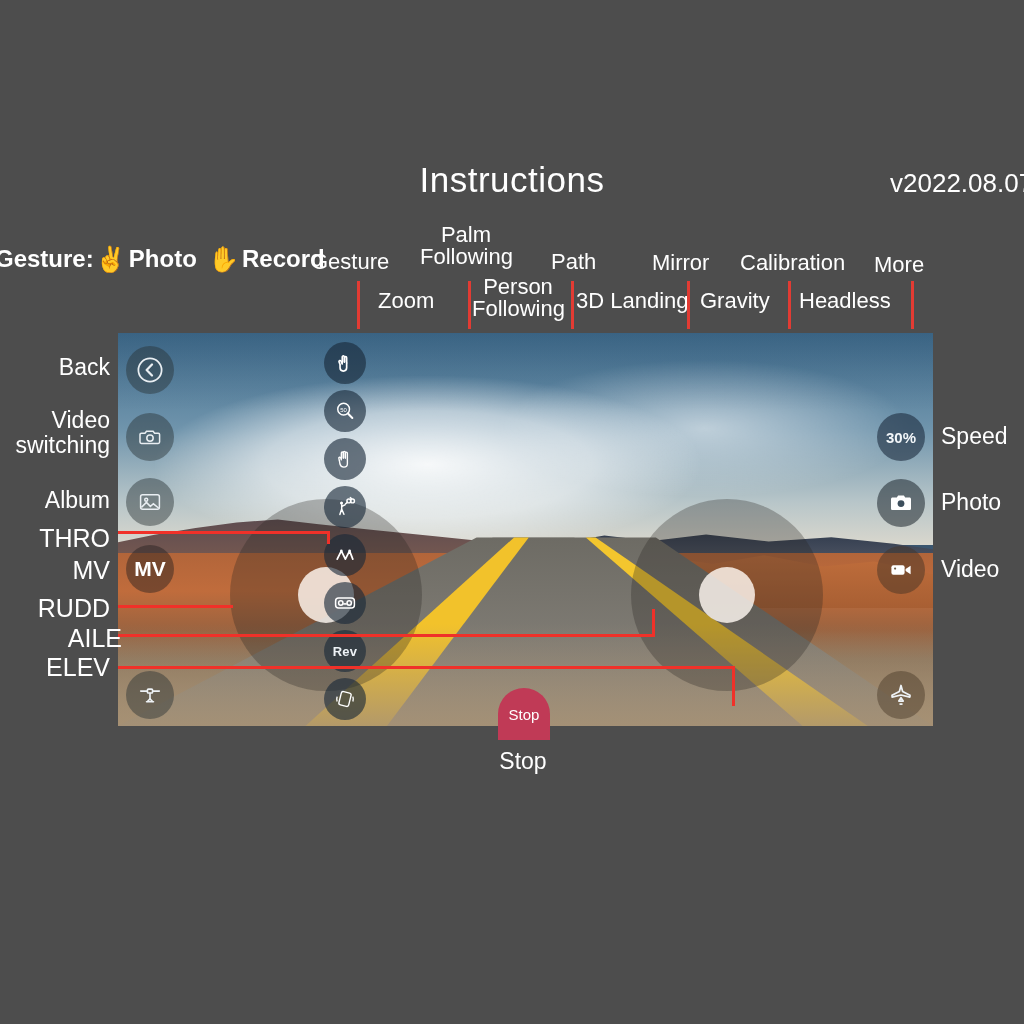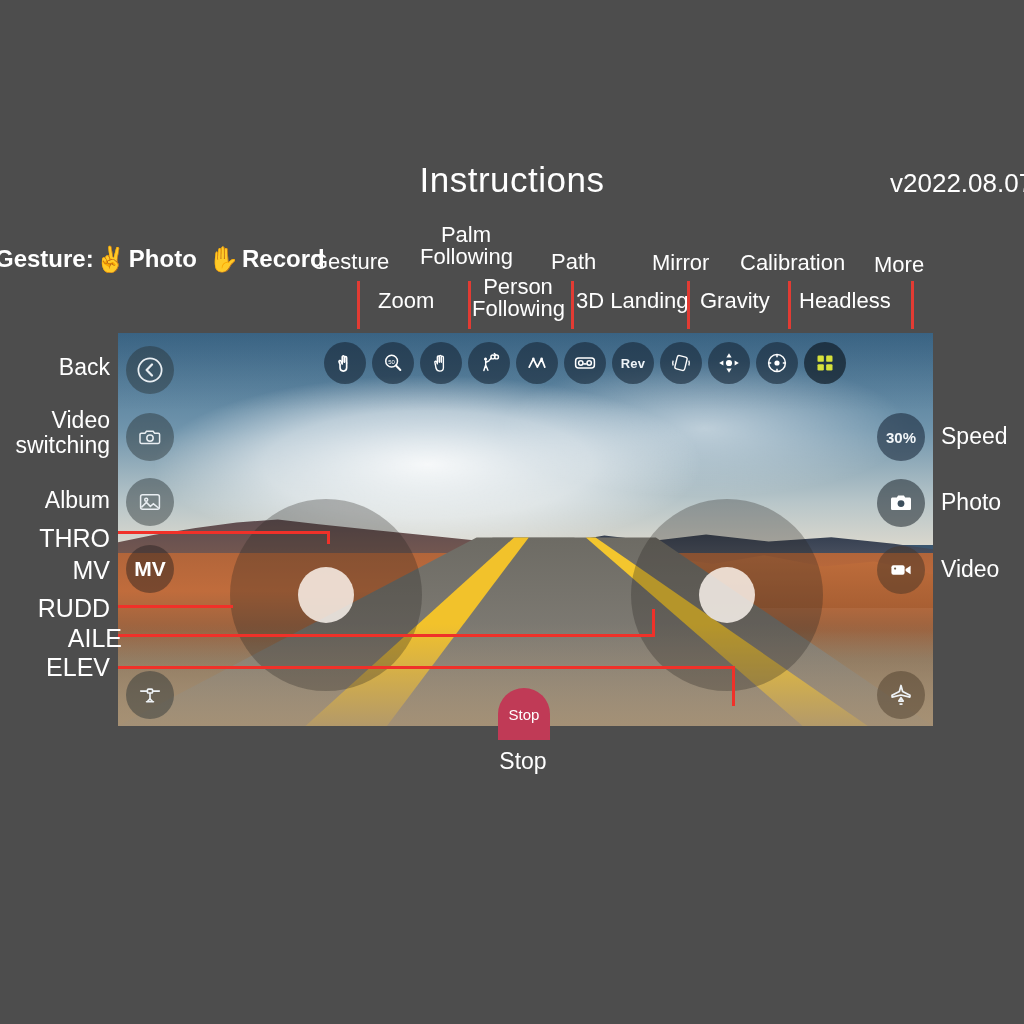--- a/index.html
+++ b/index.html
@@ -97,21 +97,21 @@
   .shoulder{
     position:absolute;left:0;bottom:0;width:100%;height:26%;
     background:linear-gradient(rgba(150,128,104,0),rgba(168,146,116,.85));
   }
 
   .topbar{
     position:absolute;left:0;top:0;width:100%;height:78px;
     background:linear-gradient(rgba(30,55,80,.15),rgba(30,55,80,0));
   }
   .icons-row{
-    position:absolute;left:206px;top:9px;display:flex;gap:6px;align-items:center;
+    position:absolute;left:206px;top:9px;display:flex;gap:6px;align-items:center;flex-direction:column;
   }
   .cbtn{
     width:42px;height:42px;border-radius:50%;
     background:rgba(24,40,56,.62);
     display:flex;align-items:center;justify-content:center;
     color:#eef3f7;
   }
   .cbtn svg{display:block;}
   .cbtn.txt{font-size:13px;font-weight:bold;letter-spacing:.2px;}
   .cbtn.grid{background:rgba(18,30,42,.72);}

